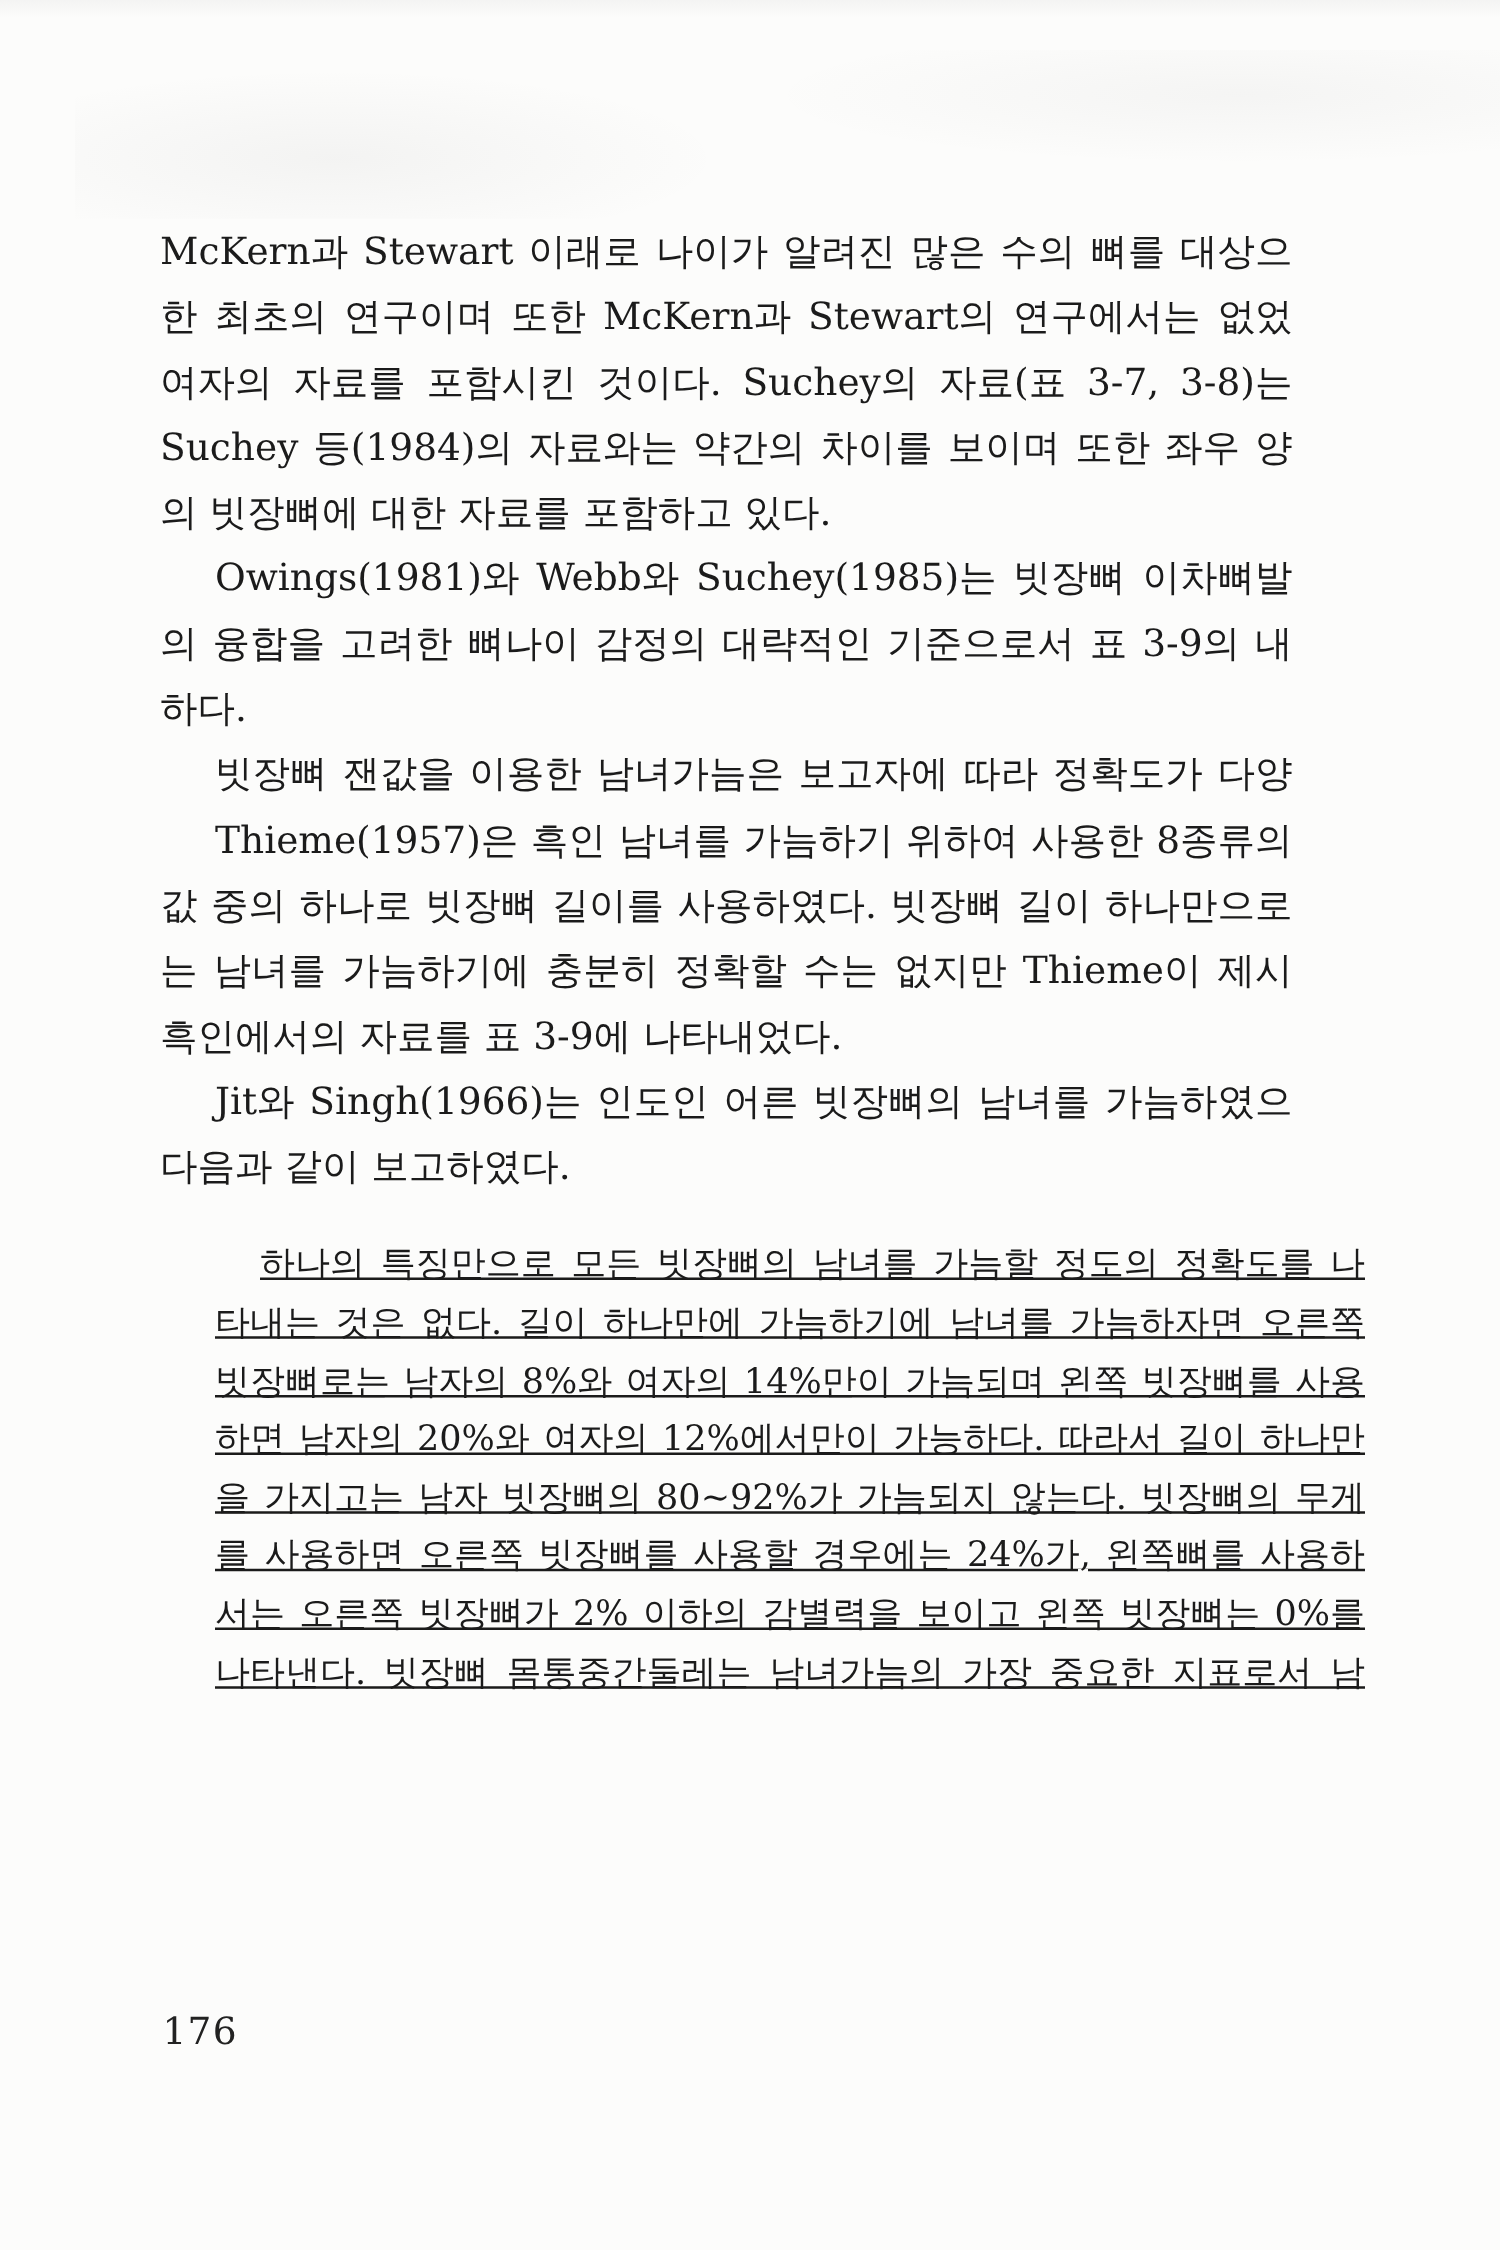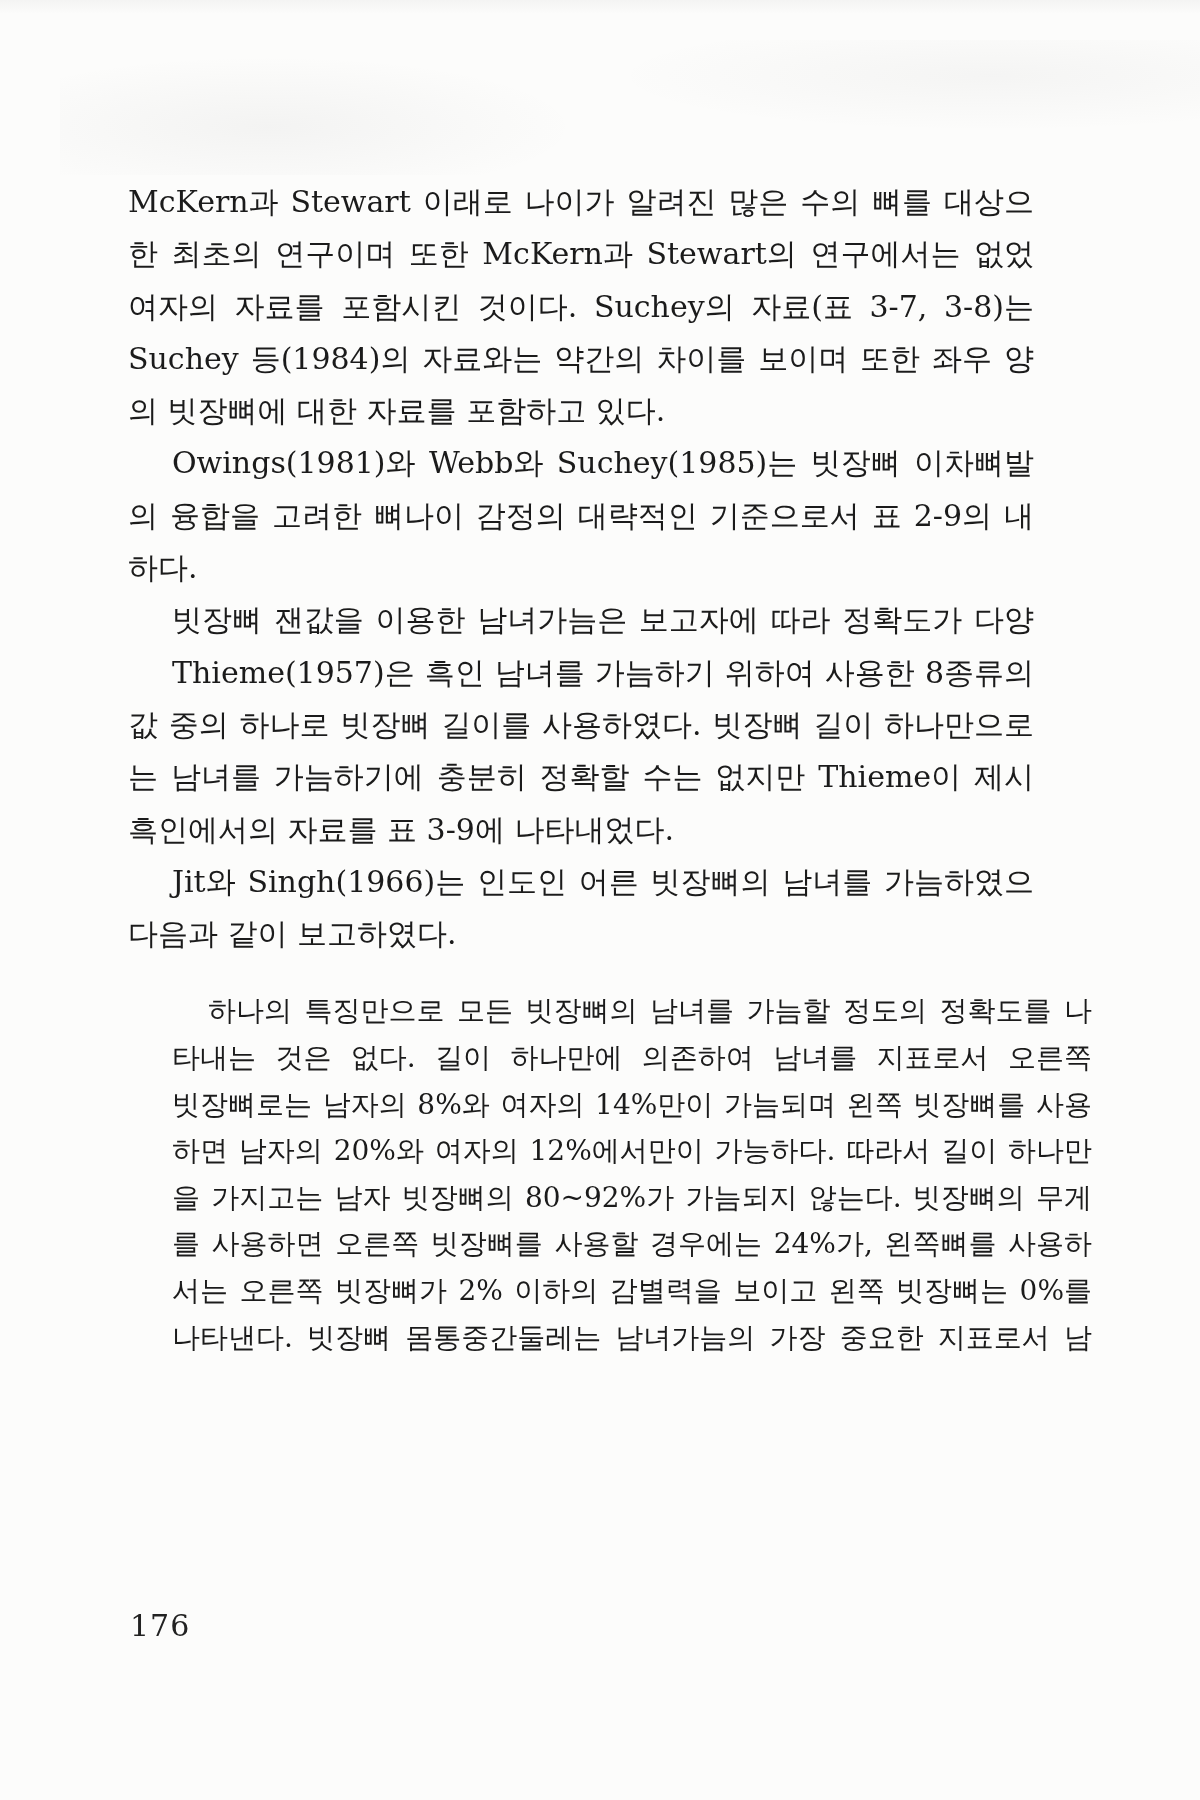--- a/index.html
+++ b/index.html
@@ -56,20 +56,21 @@
     text-indent: 44px;
   }
   .heading {
     margin-top: 52px;
     letter-spacing: 1px;
   }
   .quote {
     margin-top: 28px;
     margin-left: 44px;
     width: 920px;
+    text-decoration: underline;
   }
   .quote .line {
     font-size: 28px;
     line-height: 46.6px;
     height: 46.6px;
   }
   .quote .line.ind {
     text-indent: 36px;
   }
   .page-number {
@@ -94,21 +95,21 @@
     <div>
       <div class="line">McKern과 Stewart 이래로 나이가 알려진 많은 수의 뼈를 대상으로</div>
       <div class="line">한 최초의 연구이며 또한 McKern과 Stewart의 연구에서는 없었던</div>
       <div class="line">여자의 자료를 포함시킨 것이다. Suchey의 자료(표 3-7, 3-8)는</div>
       <div class="line">Suchey 등(1984)의 자료와는 약간의 차이를 보이며 또한 좌우 양쪽</div>
       <div class="line end">의 빗장뼈에 대한 자료를 포함하고 있다.</div>
     </div>
 
     <div>
       <div class="line ind">Owings(1981)와 Webb와 Suchey(1985)는 빗장뼈 이차뼈발생중심</div>
-      <div class="line">의 융합을 고려한 뼈나이 감정의 대략적인 기준으로서 표 2-9의 내</div>
+      <div class="line">의 융합을 고려한 뼈나이 감정의 대략적인 기준으로서 표 3-9의 내</div>
     </div>
 
 
     <div>
       <div class="line end">하다.</div>
       <div class="line ind">빗장뼈 잰값을 이용한 남녀가늠은 보고자에 따라 정확도가 다양</div>
     </div>
 
     <div>
       <div class="line ind">Thieme(1957)은 흑인 남녀를 가늠하기 위하여 사용한 8종류의 잰</div>
@@ -117,21 +118,21 @@
       <div class="line end">흑인에서의 자료를 표 3-9에 나타내었다.</div>
     </div>
 
     <div>
       <div class="line ind">Jit와 Singh(1966)는 인도인 어른 빗장뼈의 남녀를 가늠하였으며</div>
       <div class="line end">다음과 같이 보고하였다.</div>
     </div>
 
     <div class="quote">
       <div class="line ind">하나의 특징만으로 모든 빗장뼈의 남녀를 가늠할 정도의 정확도를 나</div>
-      <div class="line">타내는 것은 없다. 길이 하나만에 의존하여 남녀를 지표로서 오른쪽</div>
+      <div class="line">타내는 것은 없다. 길이 하나만에 가늠하기에 남녀를 가늠하자면 오른쪽</div>
       <div class="line">빗장뼈로는 남자의 8%와 여자의 14%만이 가늠되며 왼쪽 빗장뼈를 사용</div>
       <div class="line">하면 남자의 20%와 여자의 12%에서만이 가능하다. 따라서 길이 하나만</div>
       <div class="line">을 가지고는 남자 빗장뼈의 80~92%가 가늠되지 않는다. 빗장뼈의 무게</div>
       <div class="line">를 사용하면 오른쪽 빗장뼈를 사용할 경우에는 24%가, 왼쪽뼈를 사용하</div>
       <div class="line">서는 오른쪽 빗장뼈가 2% 이하의 감별력을 보이고 왼쪽 빗장뼈는 0%를</div>
       <div class="line">나타낸다. 빗장뼈 몸통중간둘레는 남녀가늠의 가장 중요한 지표로서 남</div>
     </div>
 
   </div>
 

